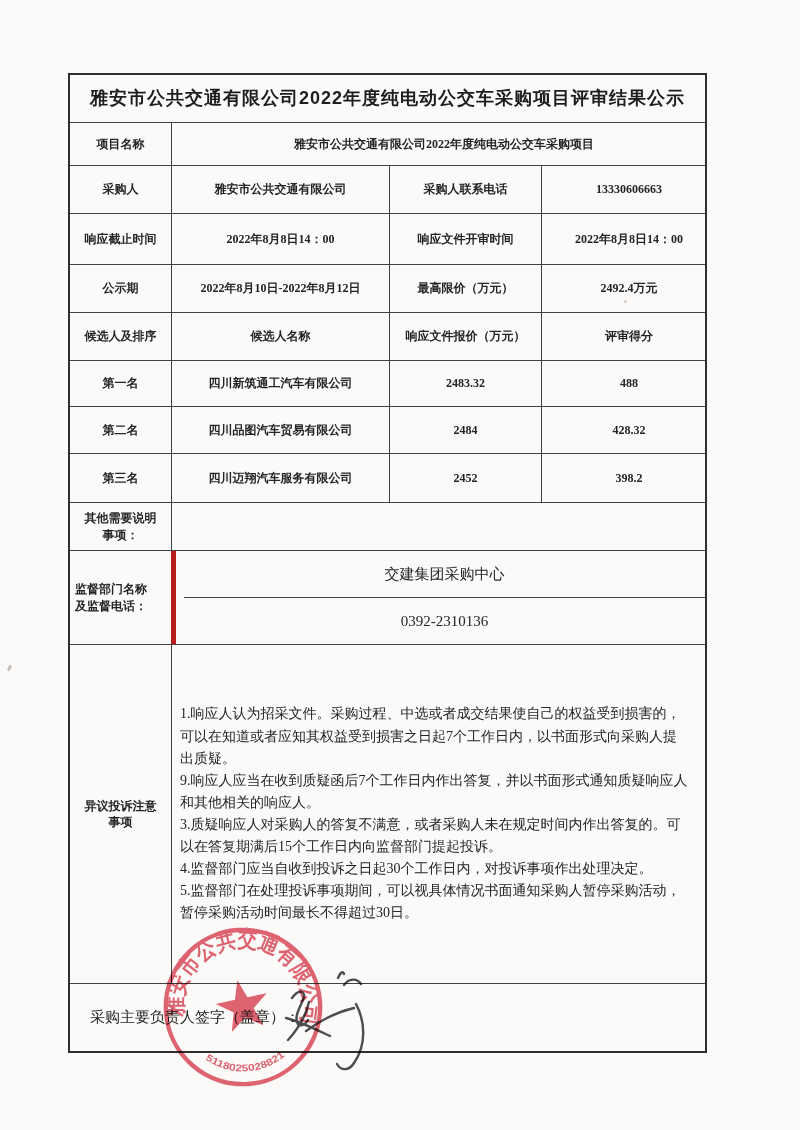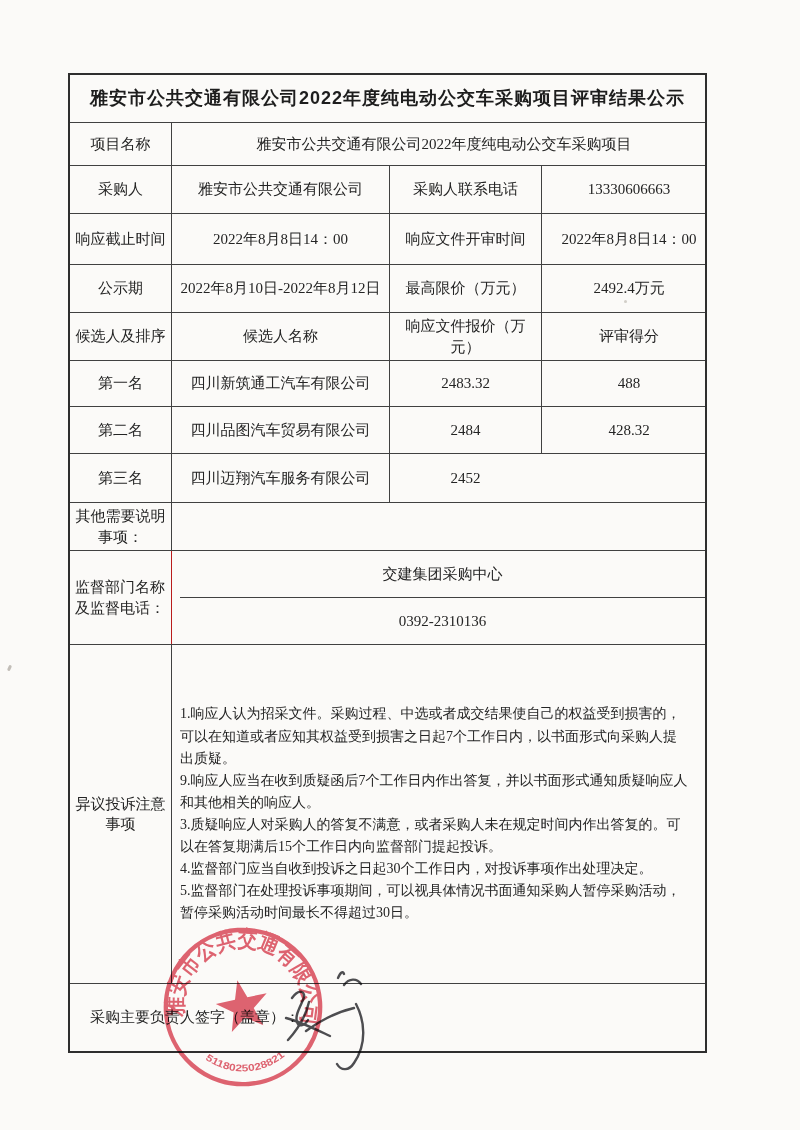--- a/index.html
+++ b/index.html
@@ -15,35 +15,36 @@
   .doc-table{
     position:absolute;left:68px;top:73px;width:639px;height:980px;
     border:2px solid #2e2e2e;box-sizing:border-box;
     display:flex;flex-direction:column;
   }
   .r{display:flex;box-sizing:border-box;border-top:1px solid #414141;flex:0 0 auto;}
   .r.first{border-top:none;}
   .c{
     box-sizing:border-box;border-left:1px solid #414141;
     display:flex;align-items:center;justify-content:center;
-    text-align:center;padding:2px 5px;font-size:15px;line-height:1.35;
+    text-align:center;padding:2px 5px;font-size:12px;line-height:1.35;
     overflow:hidden;
+    font-weight:bold;
   }
   .c.nol{border-left:none;}
   .w1{width:101px;flex:none;}
   .w2{width:218px;flex:none;}
   .w3{width:152px;flex:none;}
   .w4{flex:1 1 auto;padding-left:16px;}
   .title-cell{
     flex:1;font-family:"Liberation Sans","DejaVu Sans",sans-serif;
     font-weight:bold;font-size:18px;letter-spacing:1px;color:#1d1d1d;
   }
   .pre{white-space:pre-line;}
   .left{justify-content:flex-start;text-align:left;}
-  .stack{flex:1 1 auto;display:flex;flex-direction:column;border-left:1px solid #b91c1c;box-sizing:border-box;padding-left:8px;}
+  .stack{flex:1 1 auto;display:flex;flex-direction:column;border-left:5px solid #b91c1c;box-sizing:border-box;padding-left:8px;}
   .sub{flex:1;display:flex;align-items:center;justify-content:center;font-size:15px;box-sizing:border-box;}
   .sub.b{border-top:1px solid #414141;}
   .objection-body{
     flex:1 1 auto;border-left:1px solid #414141;box-sizing:border-box;
     display:flex;flex-direction:column;justify-content:center;
     text-align:left;font-size:14px;line-height:1.58;
     padding:6px 16px 6px 8px;
   }
   .objection-body .line{margin:0;}
   .sig-cell{
@@ -113,20 +114,21 @@
       <div class="c nol w1">第二名</div>
       <div class="c w2">四川品图汽车贸易有限公司</div>
       <div class="c w3">2484</div>
       <div class="c w4">428.32</div>
     </div>
 
     <div class="r" style="height:49px">
       <div class="c nol w1">第三名</div>
       <div class="c w2">四川迈翔汽车服务有限公司</div>
       <div class="c w3">2452</div>
+      <div class="c w4">398.2</div>
     </div>
 
     <div class="r" style="height:48px">
       <div class="c nol w1 pre">其他需要说明
 事项：</div>
       <div class="c w4"></div>
     </div>
 
     <div class="r" style="height:94px">
       <div class="c nol w1 pre left">监督部门名称

